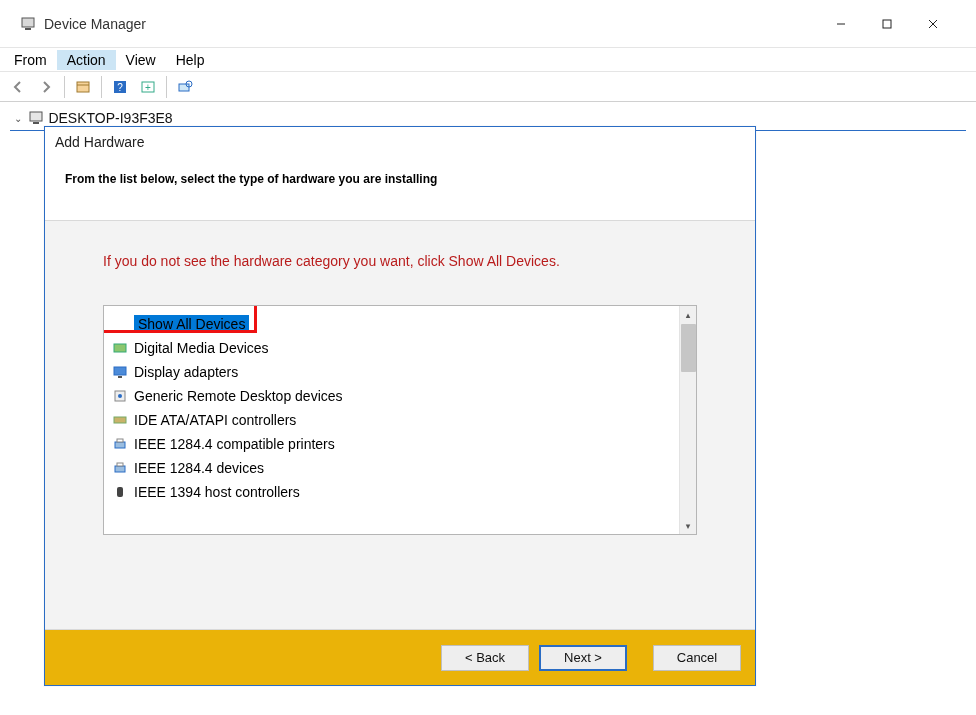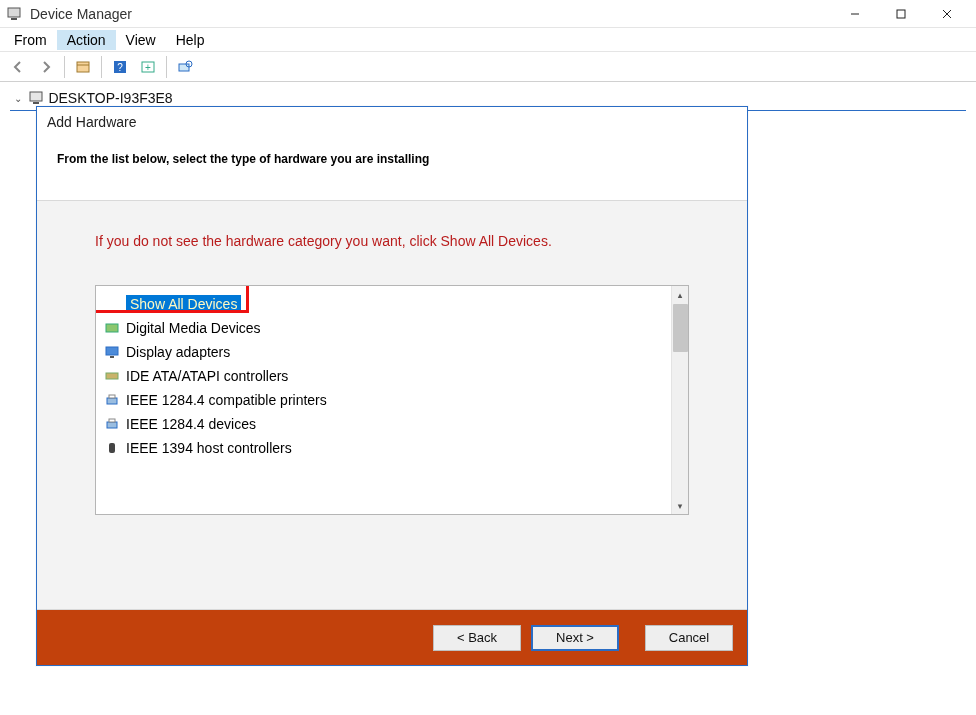--- a/index.html
+++ b/index.html
@@ -7,24 +7,24 @@
   body {
     width: 976px; height: 715px;
     font-family: "Segoe UI", Tahoma, sans-serif;
     font-size: 13px;
     background: #fff;
     color: #000;
     overflow: hidden;
     position: relative;
   }
   .titlebar {
-    height: 28px;
+    height: 48px;
     border-bottom: 1px solid #e5e5e5;
     display: flex; align-items: center;
-    padding: 0 6px;
+    padding: 0 20px;
   }
   .titlebar .app-icon { width:16px; height:16px; margin-right:8px; }
   .titlebar .title { flex: 0 0 auto; color: #333; font-size: 14px; }
   .titlebar .spacer { flex: 1; }
   .win-btn { width:46px; height:34px; display:flex; align-items:center; justify-content:center; color:#222; }
   .win-btn svg { width:10px; height:10px; }
   .menubar {
     height: 24px; display:flex; align-items:center;
     padding: 0 4px;
     border-bottom: 1px solid #e5e5e5;
@@ -47,21 +47,21 @@
     display:flex; align-items:center; gap:4px;
     font-size:14px; color:#111;
     padding: 0 0 4px 4px;
     border-bottom: 1px solid #2a6cc4;
   }
   .tree-root .chev { font-size:10px; color:#555; margin-right:2px;}
   .tree-root .pc-icon { width:16px; height:16px; }
 
   .dialog {
     position:absolute;
-    left: 36px; top: 24px;
+    left: 44px; top: 24px;
     width: 712px; height: 560px;
     background:#fff;
     border: 1px solid #2a6cc4;
     box-shadow: 0 0 0 1px rgba(0,0,0,0.02);
     display:flex; flex-direction:column;
   }
   .dlg-titlebar {
     height:30px; display:flex; align-items:center; padding:0 10px;
     font-size:14px; color:#222;
   }
@@ -82,37 +82,37 @@
   .listbox {
     background:#fff;
     border:1px solid #b5b5b5;
     height: 230px;
     padding: 6px 4px 4px 4px;
     overflow:hidden;
     position:relative;
   }
   .lb-item { display:flex; align-items:center; gap:6px; height:24px; padding:0 4px; font-size:14px; }
   .lb-item img, .lb-item .lb-icon { width:16px; height:16px; flex:0 0 16px; }
-  .lb-item.sel span.lbl { background:#0078d7; color:#fef9c3; padding:1px 4px; }
+  .lb-item.sel span.lbl { background:#0078d7; color:#000000; padding:1px 4px; }
   .red-box {
     position:absolute;
     left: -3px; top: -5px;
     width: 156px; height: 32px;
     border: 3px solid #e11;
     pointer-events:none;
   }
   .scroll-track {
     position:absolute; right:0; top:0; width:17px; height:100%;
     background:#f0f0f0; border-left:1px solid #e3e3e3;
     display:flex; flex-direction:column; align-items:center;
   }
   .scroll-btn { width:17px; height:17px; display:flex; align-items:center; justify-content:center; color:#555; font-size:9px; }
   .scroll-thumb { width:15px; height:48px; background:#c6c6c6; margin-top:1px; border-radius:1px;}
   .dlg-footer {
-    height:56px; background:#c2410c;
+    height:56px; background:#eab308;
     border-top:1px solid #d9d9d9;
     display:flex; align-items:center; justify-content:flex-end;
     gap:10px; padding:0 14px;
   }
   .btn {
     min-width:88px; height:26px;
     background:#eee; border:1px solid #bfbfbf;
     font-size:13px; color:#111;
     display:flex; align-items:center; justify-content:center;
     padding:0 12px;
@@ -232,20 +232,27 @@
           </div>
           <div class="lb-item">
             <span class="lb-icon"><svg viewBox="0 0 16 16">
                   <rect x="2" y="3" width="12" height="8" fill="#4c8bd9" stroke="#2a6cc4"></rect>
                   <rect x="6" y="12" width="4" height="2" fill="#555"></rect>
                 </svg></span>
             <span class="lbl">Display adapters</span>
           </div>
           <div class="lb-item">
             <span class="lb-icon"><svg viewBox="0 0 16 16">
+                  <rect x="3" y="3" width="10" height="10" fill="#eee" stroke="#888"></rect>
+                  <circle cx="8" cy="8" r="2" fill="#2a6cc4"></circle>
+                </svg></span>
+            <span class="lbl">Generic Remote Desktop devices</span>
+          </div>
+          <div class="lb-item">
+            <span class="lb-icon"><svg viewBox="0 0 16 16">
                   <rect x="2" y="5" width="12" height="6" fill="#c9b36a" stroke="#7a6"></rect>
                 </svg></span>
             <span class="lbl">IDE ATA/ATAPI controllers</span>
           </div>
           <div class="lb-item">
             <span class="lb-icon"><svg viewBox="0 0 16 16">
                   <rect x="3" y="6" width="10" height="6" fill="#9abde0" stroke="#2a6cc4"></rect>
                   <rect x="5" y="3" width="6" height="3" fill="#fff" stroke="#888"></rect>
                 </svg></span>
             <span class="lbl">IEEE 1284.4 compatible printers</span>

